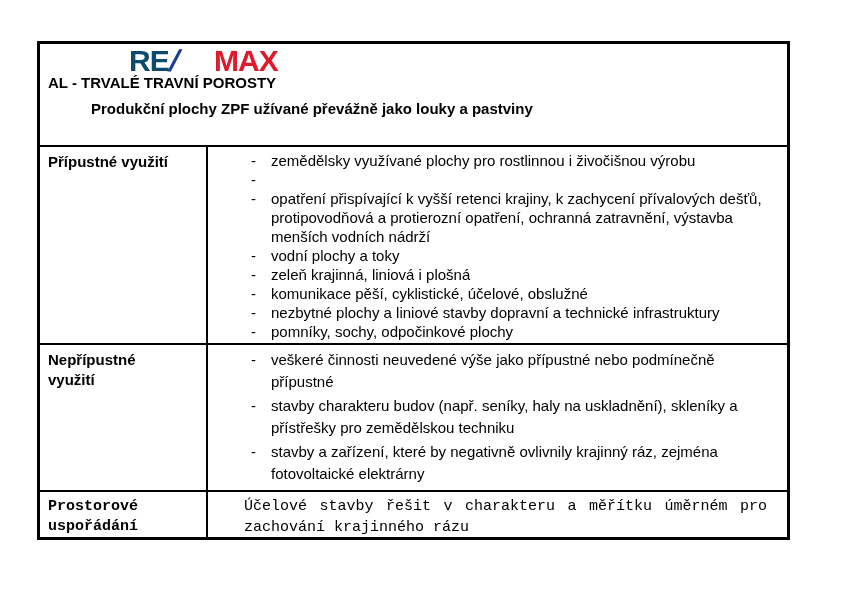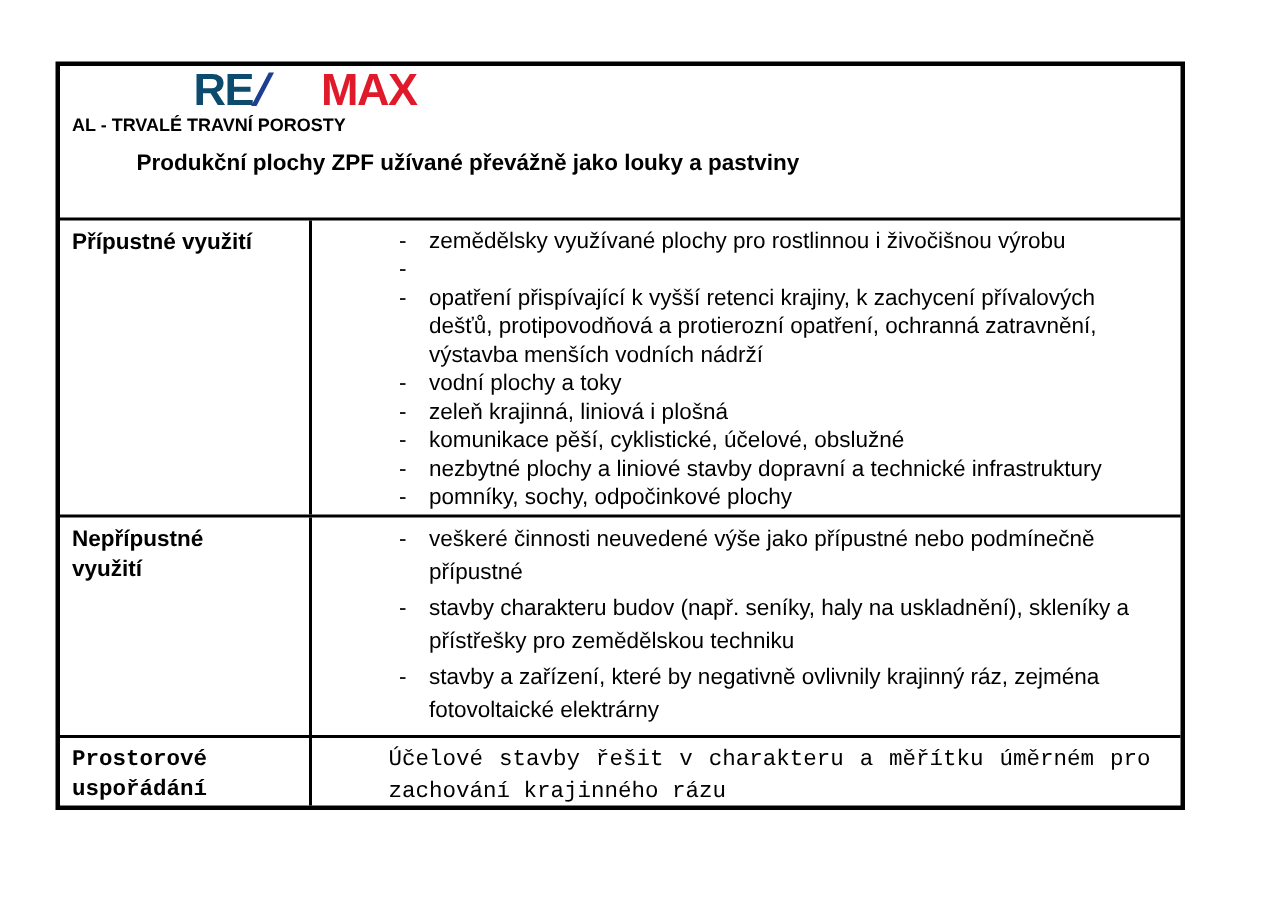--- a/index.html
+++ b/index.html
@@ -46,37 +46,36 @@
   .logo-slash {
     display: inline-block;
     font-weight: 800;
     font-style: italic;
     transform: skewX(-8deg);
     padding: 0 1px;
   }
   .title {
     margin-left: 8px;
     margin-top: -1px;
-    font-size: 12px;
+    font-size: 15px;
     font-weight: bold;
     line-height: 18px;
   }
   .subtitle {
     margin-left: 51px;
     margin-top: 8px;
     font-size: 15px;
     font-weight: bold;
     line-height: 17px;
   }
   
   .body-row {
     display: flex;
     border-top: 2px solid #000000;
     box-sizing: border-box;
-    gap: 15px;
   }
   .label-cell {
     width: 168px;
     box-sizing: border-box;
     border-right: 2px solid #000000;
     padding: 5px 24px 0 8px;
     font-size: 15px;
     font-weight: bold;
     line-height: 20px;
   }

